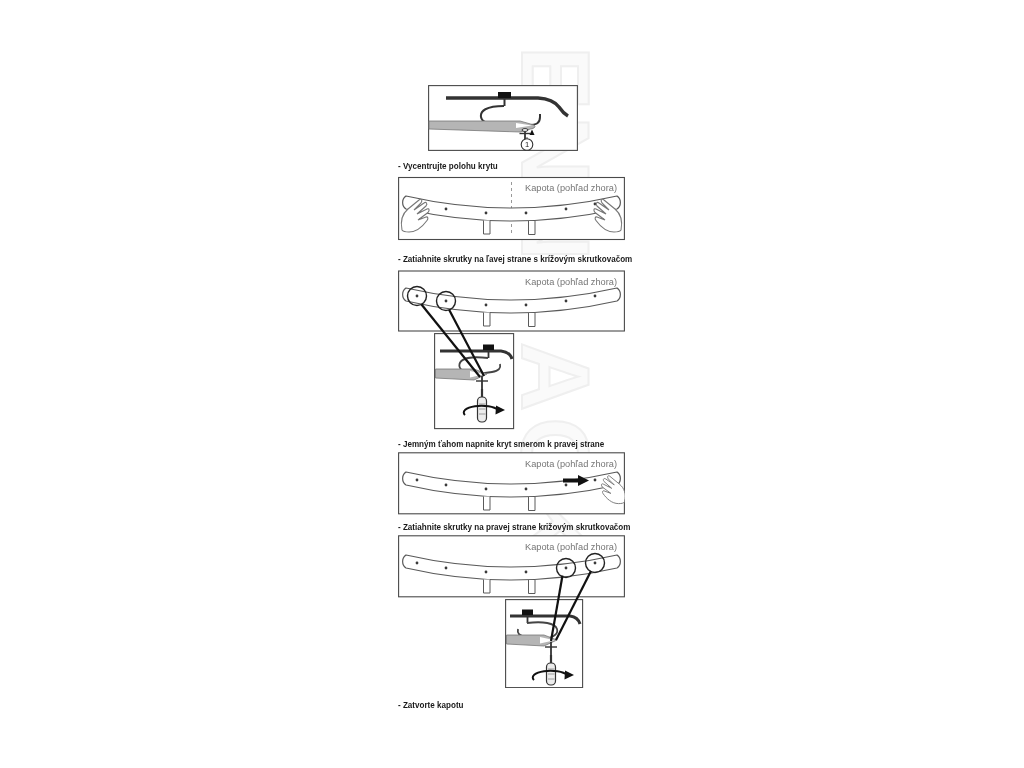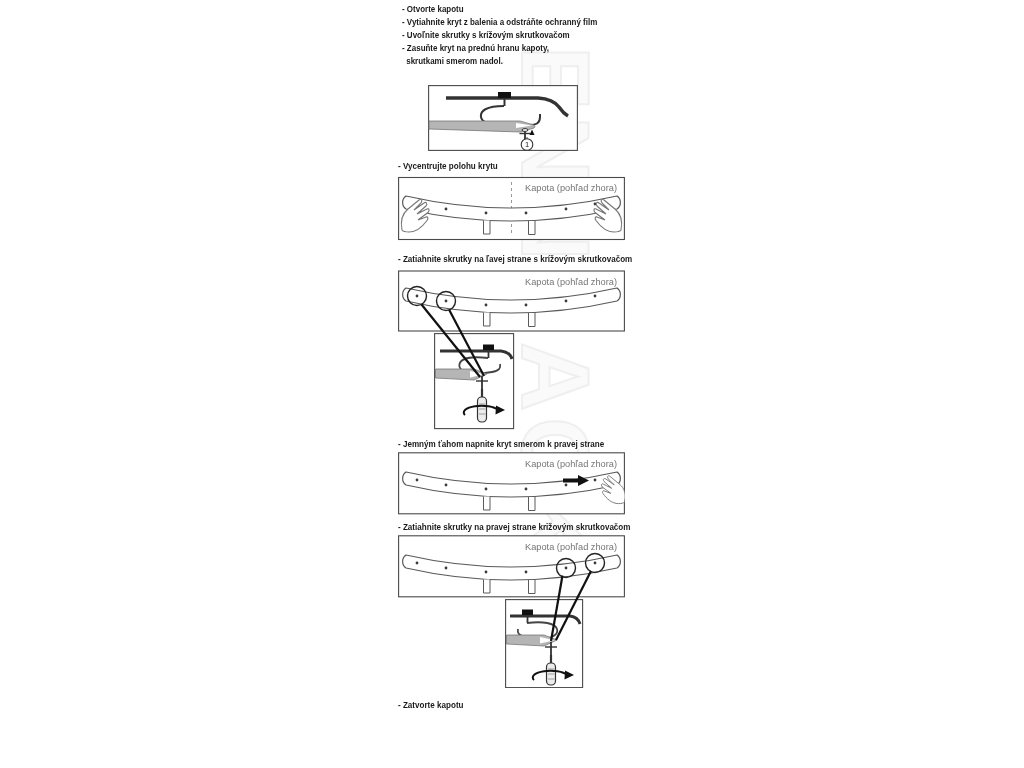--- a/index.html
+++ b/index.html
@@ -31,27 +31,20 @@
   .diag-box{fill:#ffffff;stroke:#4a4a4a;stroke-width:1.1;}
   .hood-label{fill:#757575;font-size:9px;font-family:"Liberation Sans",sans-serif;}
 </style>
 </head>
 <body>
 
 <div class="sheet">
 
   <div class="watermark">ENNHACK</div>
 
-  <div class="intro">
-    <div class="line">- Otvorte kapotu</div>
-    <div class="line">- Vytiahnite kryt z balenia a odstráňte ochranný film</div>
-    <div class="line">- Uvoľnite skrutky s krížovým skrutkovačom</div>
-    <div class="line">- Zasuňte kryt na prednú hranu kapoty,</div>
-    <div class="line cont">skrutkami smerom nadol.</div>
-  </div>
 
   <svg width="0" height="0">
     <defs>
       <g id="strip">
         <path d="M8,20 Q113,44 219,20 C223.5,23 223.5,30 219,33 Q113,57 8,33 C3.5,30 3.5,23 8,20 Z" fill="#ffffff" stroke="#5a5a5a" stroke-width="1.2"></path>
         <path d="M85.5,44.5 L85.5,58 L92,58 L92,44.5" fill="#ffffff" stroke="#5a5a5a" stroke-width="1"></path>
         <path d="M130.5,45 L130.5,58.5 L137,58.5 L137,45" fill="#ffffff" stroke="#5a5a5a" stroke-width="1"></path>
         <g fill="#3a3a3a">
           <circle cx="19" cy="28" r="1.4"></circle>
             <circle cx="48" cy="33" r="1.4"></circle>

